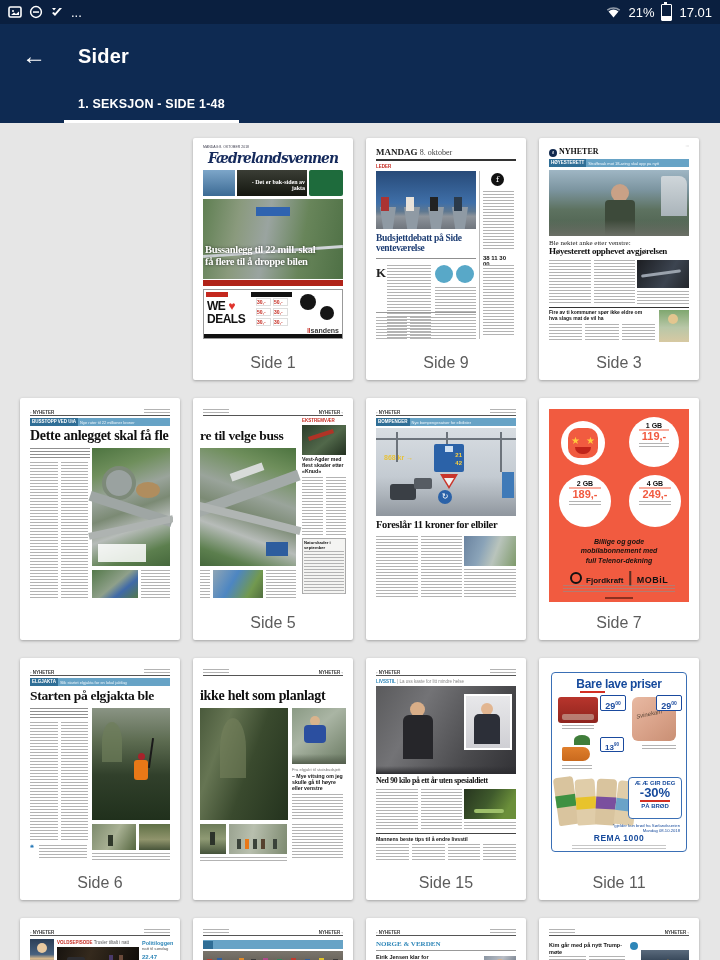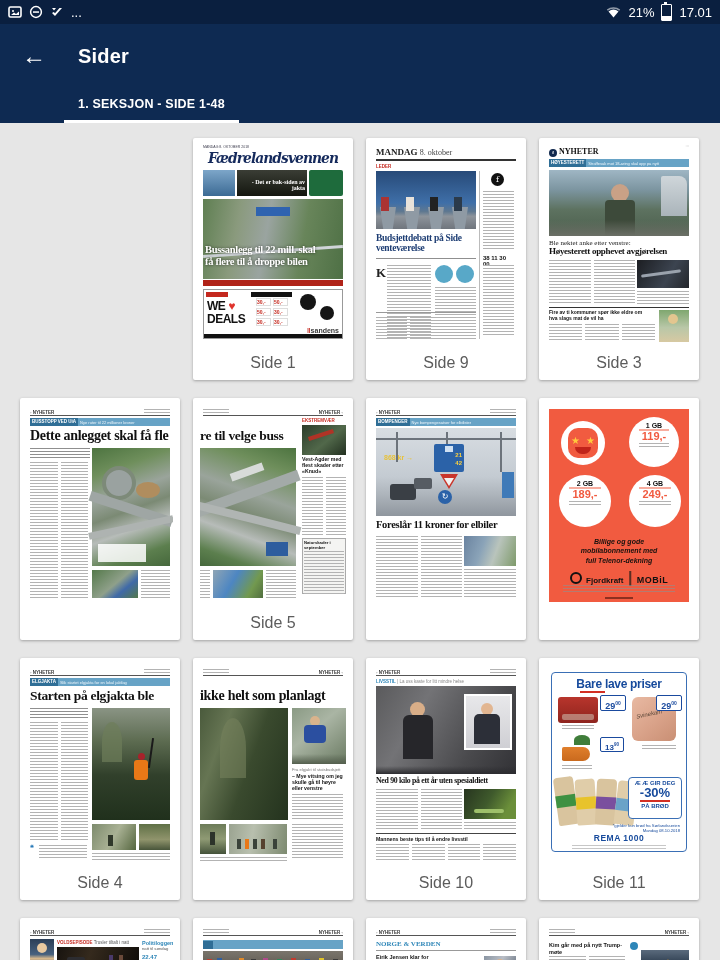--- a/index.html
+++ b/index.html
@@ -357,20 +357,21 @@
           <div style="position:absolute;top:160px;left:0;right:0;text-align:center;font-weight:bold;color:#111;">
             <span style="display:inline-block;width:8px;height:8px;border-radius:50%;border:2px solid #111;vertical-align:-1px;"></span>
             <span style="font-size:8px;">Fjordkraft</span>
             <span style="color:#5b2d22;">|</span>
             <span style="font-size:9px;letter-spacing:.5px;">MOBiL</span>
           </div>
           <div class="tld" style="position:absolute;top:176px;left:14px;right:14px;height:9px;opacity:.6;"></div>
           <div style="position:absolute;top:188px;left:40%;right:40%;height:2px;background:#8d3020;"></div>
         </div>
       </div>
+      <div class="lbl">Side 7</div>
     </div>
   </div>
 
   <div class="row">
 
     <div class="card">
       <div class="pg">
         <div class="phead">
             <span>◦ NYHETER</span>
             <span class="tl" style="width:26px;height:6px;"></span>
@@ -392,21 +393,21 @@
           <div style="position:absolute;top:30px;left:58px;width:2px;height:30px;background:#1a1a1a;transform:rotate(8deg);"></div>
         </div>
         <div style="position:absolute;top:160px;left:65px;width:44px;height:26px;background:linear-gradient(120deg,#7d8b6d,#a9b194 50%,#55663f);">
             <div style="position:absolute;bottom:4px;left:16px;width:5px;height:11px;background:#30382a;"></div>
           </div>
         <div style="position:absolute;top:160px;left:112px;right:3px;height:26px;background:linear-gradient(#5f7046,#90946c 60%,#48553a);"></div>
         <div style="position:absolute;top:189px;left:65px;right:3px;height:8px;" class="tl"></div>
         <div style="position:absolute;top:180px;left:3px;font-size:7px;color:#2a7ab8;font-weight:bold;">❝</div>
         <div class="tl" style="position:absolute;top:181px;left:12px;width:48px;height:14px;"></div>
       </div>
-      <div class="lbl">Side 4</div>
+      <div class="lbl">Side 6</div>
     </div>
 
     <div class="card">
       <div class="pg">
         <div class="phead">
             <span class="tl" style="width:26px;height:6px;"></span>
             <span>NYHETER ◦</span>
           </div>
         <div class="banner" style="top:14px;opacity:0;"></div>
         <div class="hl" style="position:absolute;top:25px;left:0;font-size:14px;white-space:nowrap;">ikke helt som planlagt</div>
@@ -467,21 +468,21 @@
         <div class="tl" style="position:absolute;top:158px;right:3px;width:52px;height:8px;"></div>
         <div style="position:absolute;top:169px;left:3px;right:3px;height:1px;background:#444;"></div>
         <div style="position:absolute;top:172px;left:3px;font-size:5.2px;font-weight:bold;color:#111;">Mannens beste tips til å endre livsstil</div>
         <div class="cols" style="top:180px;left:3px;right:3px;width:140px;height:16px;">
             <div class="tl"></div>
             <div class="tl"></div>
             <div class="tl"></div>
             <div class="tl"></div>
           </div>
       </div>
-      <div class="lbl">Side 10</div>
+      <div class="lbl">Side 15</div>
     </div>
 
     <div class="card">
       <div class="pg">
         <div style="position:absolute;top:8px;left:5px;right:5px;height:178px;border:1.5px solid #3a6fb5;border-radius:4px;">
           <div style="position:absolute;top:4px;left:0;right:0;text-align:center;font-size:12px;font-weight:bold;color:#164A9C;letter-spacing:-.3px;">Bare lave priser</div>
           <div style="position:absolute;top:18px;left:28px;width:25px;height:2px;background:#d32f23;"></div>
           <div style="position:absolute;top:24px;left:6px;width:40px;height:26px;background:linear-gradient(#b8352c,#8e241e);border-radius:3px;">
               <div style="position:absolute;bottom:3px;left:4px;right:4px;height:6px;background:#d8d2c2;opacity:.5;border-radius:2px;"></div>
             </div>

